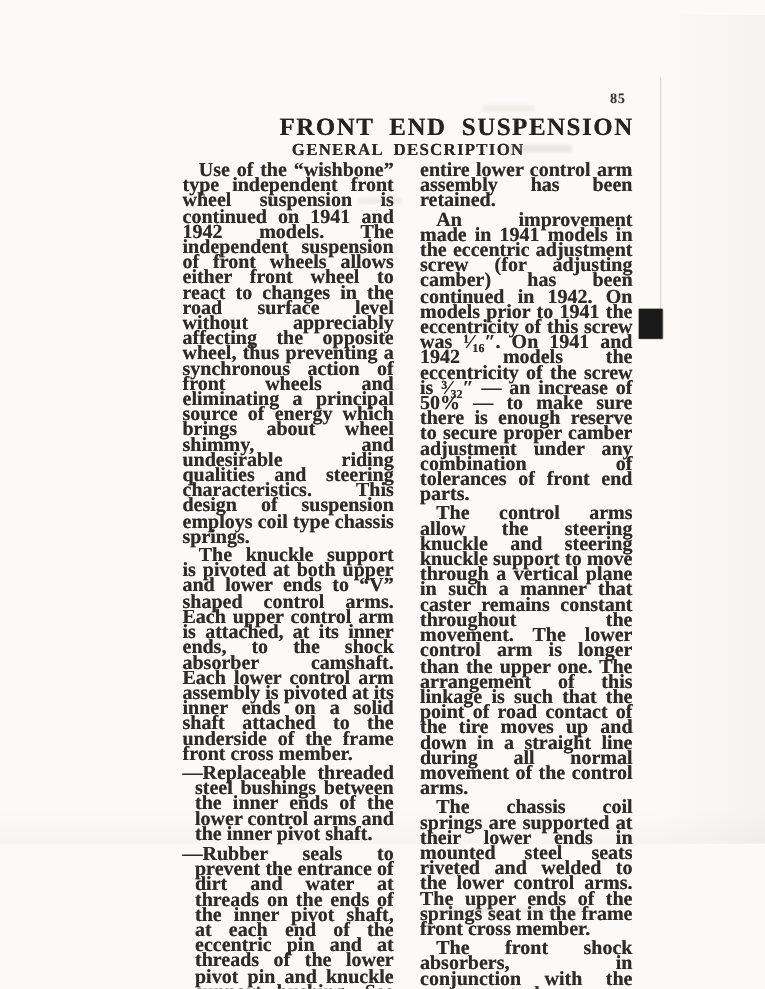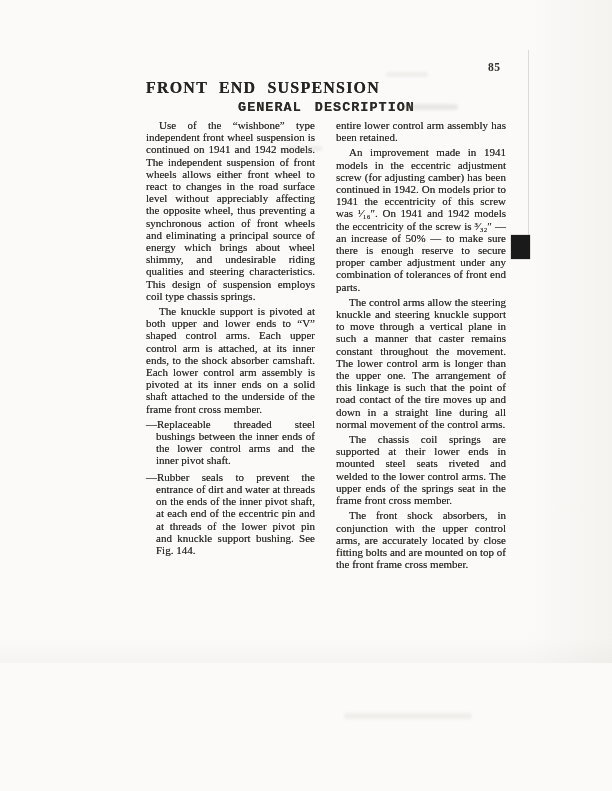--- a/index.html
+++ b/index.html
@@ -7,62 +7,63 @@
     width:612px;height:791px;
     background:#fbfaf8;
     font-family:"Liberation Serif","DejaVu Serif",serif;
     overflow:hidden;
     position:relative;
   }
   .page{
     position:absolute;inset:0;
     width:612px;height:663px;
     background:linear-gradient(to right, #fbfaf8 86%, #f4f3f0 100%);
+    margin-top:12px;
   }
   .page:after{ 
     content:"";position:absolute;left:0;bottom:0;width:100%;height:26px;
     background:linear-gradient(to bottom, rgba(0,0,0,0), rgba(0,0,0,0.025));
     pointer-events:none;
   }
   .page-number{
     position:absolute;left:488px;top:61px;
     font-size:11.5px;font-weight:bold;color:#33302c;
     letter-spacing:0.5px;
   }
   .content{
     position:absolute;left:146px;top:0;width:361px;
   }
   .title{
     margin:0;position:absolute;top:79px;left:0;width:100%;
-    text-align:left;
-    font-size:16px;font-weight:bold;color:#262320;
+    text-align:right;
+    font-size:20px;font-weight:bold;color:#262320;
     letter-spacing:1.2px;word-spacing:6px;
     text-shadow:0 0 0.4px rgba(38,35,32,0.85);
   }
   .subtitle{
     margin:0;position:absolute;top:100px;left:0;width:100%;
     text-align:center;
     font-size:13.5px;font-weight:bold;color:#2b2825;
     letter-spacing:1px;word-spacing:4px;
     text-shadow:0 0 0.4px rgba(38,35,32,0.8);
-    font-family:Liberation Mono, monospace;
   }
   .columns{
     position:absolute;top:119px;left:0;width:361px;
     display:flex;gap:21px;
   }
   .col{width:170px;}
   .col-left{width:169px;}
   .para{
     margin:0 0 3px 0;
-    font-size:11px;line-height:12.2px;
+    font-size:16px;line-height:12.2px;
     color:#2f2b28;
     text-align:justify;
     hyphens:auto;-webkit-hyphens:auto;
     text-shadow:0 0 0.3px rgba(47,43,40,0.75);
+    font-weight:bold;
   }
   .para.indent{text-indent:13px;}
   .para.plain{text-indent:0;}
   .para.bullet{
     padding-left:10px;text-indent:-10px;
     margin-top:3px;margin-bottom:4px;
   }
   .index-tab{
     position:absolute;left:511px;top:235px;width:19px;height:24px;
     background:#1a1a1a;

